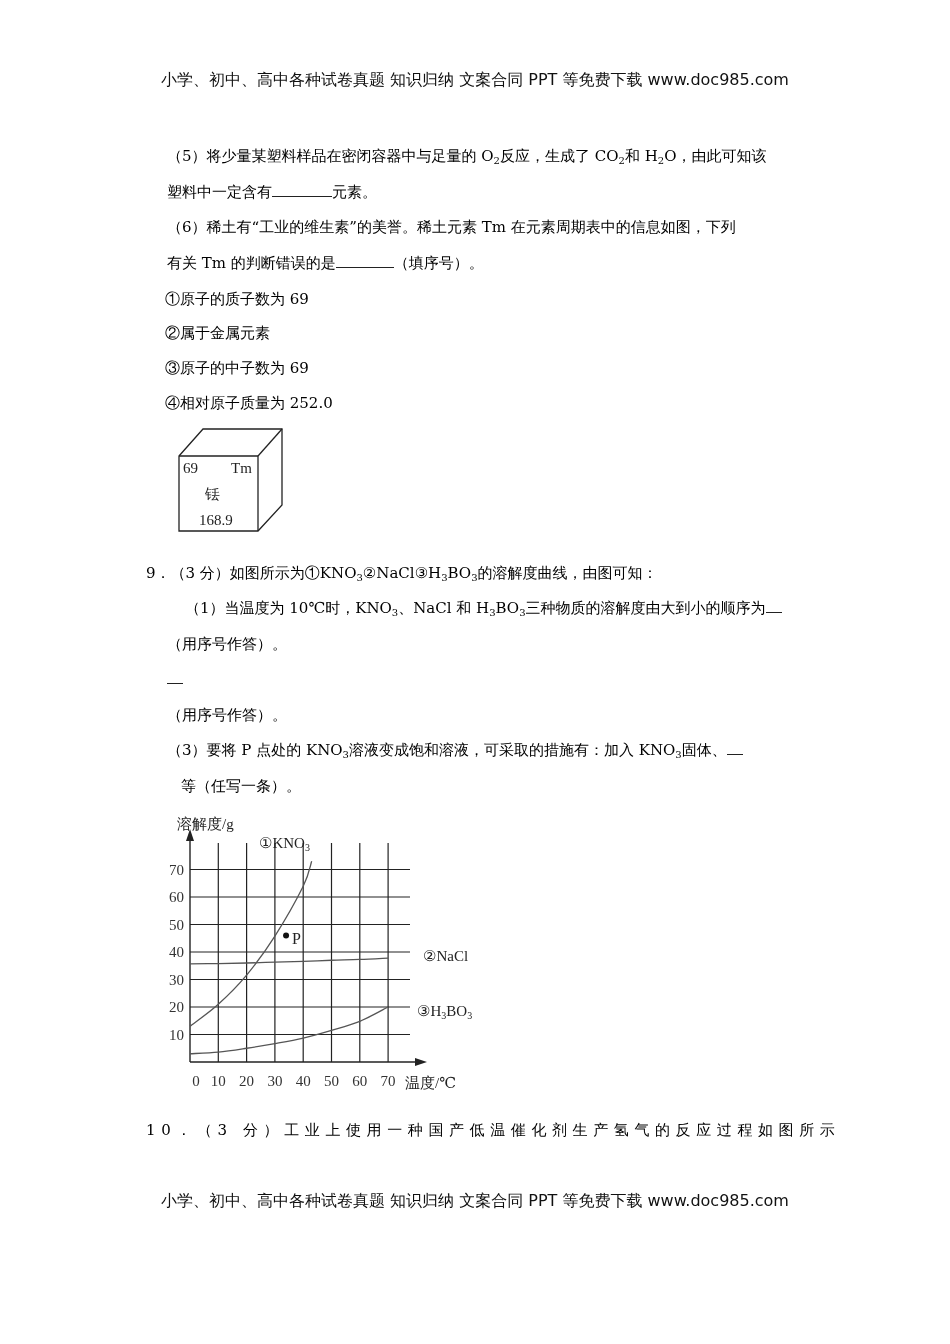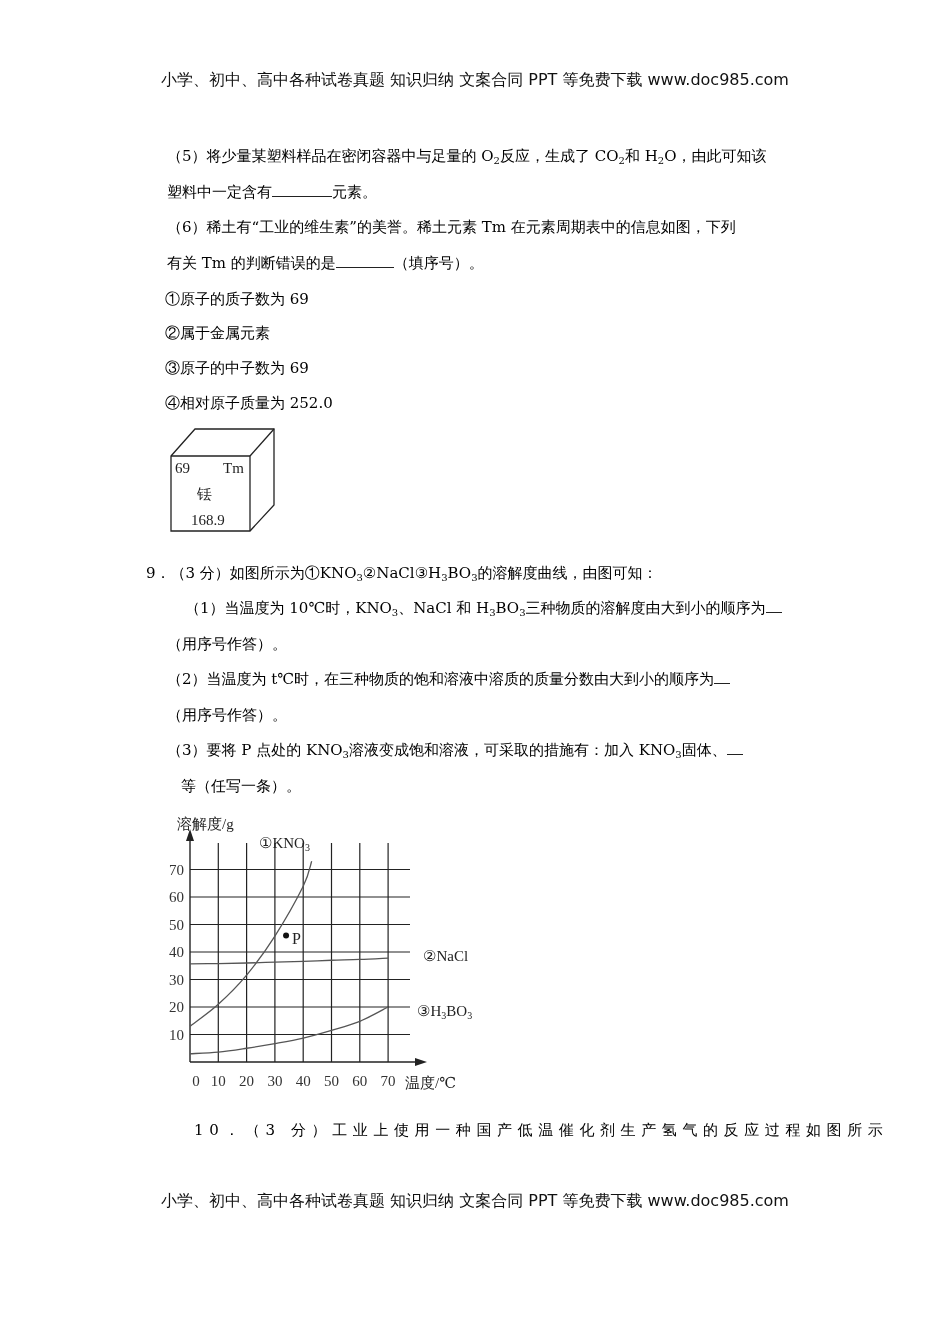--- a/index.html
+++ b/index.html
@@ -6,21 +6,21 @@
   body { width: 950px; height: 1344px; position: relative; overflow: hidden;
          font-family: "DejaVu Serif", "Liberation Serif", serif; color: #222; }
   .hdr, .ftr { position: absolute; left: 0; width: 950px; text-align: center;
          font-family: "DejaVu Sans", "Liberation Sans", sans-serif; font-size: 16px; color: #111; }
   .hdr { top: 70px; }
   .ftr { top: 1191px; }
   .line { position: absolute; font-size: 15px; line-height: 20px; white-space: nowrap; color: #000000; }
   .blank { display: inline-block; border-bottom: 1px solid #222; height: 14px; vertical-align: baseline; }
   sub { font-size: 10px; vertical-align: -3px; line-height: 0; }
   .spaced { letter-spacing: 5.6px; }
-  .tm-box { position: absolute; left: 170px; top: 428px; width: 105px; height: 125px; }
+  .tm-box { position: absolute; left: 178px; top: 428px; width: 105px; height: 125px; }
   .chart { position: absolute; left: 165px; top: 805px; width: 330px; height: 290px; }
   .chart text { font-family: "Liberation Serif", "DejaVu Serif", serif; }
 </style>
 </head>
 <body>
 
 <div class="hdr">小学、初中、高中各种试卷真题 知识归纳 文案合同 PPT 等免费下载  www.doc985.com</div>
 
 <div class="line" style="left:167px;top:146px;">
   <span>（5）将少量某塑料样品在密闭容器中与足量的 O</span><sub>2</sub><span>反应，生成了 CO</span><sub>2</sub><span>和 H</span><sub>2</sub><span>O，由此可知该</span>
@@ -53,21 +53,21 @@
 </div>
 
 <div class="line" style="left:146px;top:563px;">
   <span>9．（3 分）如图所示为①KNO</span><sub>3</sub><span>②NaCl③H</span><sub>3</sub><span>BO</span><sub>3</sub><span>的溶解度曲线，由图可知：</span>
 </div>
 <div class="line" style="left:167px;top:598px;margin-left:18px;">
   <span>（1）当温度为 10℃时，KNO</span><sub>3</sub><span>、NaCl 和 H</span><sub>3</sub><span>BO</span><sub>3</sub><span>三种物质的溶解度由大到小的顺序为</span><span class="blank" style="width:16px;"></span>
 </div>
 <div class="line" style="left:167px;top:634px;">（用序号作答）。</div>
 <div class="line" style="left:167px;top:669px;">
-  <span>（2）当温度为 t℃时，在三种物质的饱和溶液中溶质的质量分数由大到小的顺序为</span><span class="blank" style="width:16px;"></span>
+  <span class="blank" style="width:16px;"></span>
 </div>
 <div class="line" style="left:167px;top:705px;">（用序号作答）。</div>
 <div class="line" style="left:167px;top:740px;">
   <span>（3）要将 P 点处的 KNO</span><sub>3</sub><span>溶液变成饱和溶液，可采取的措施有：加入 KNO</span><sub>3</sub><span>固体、</span><span class="blank" style="width:16px;"></span>
 </div>
 <div class="line" style="left:167px;top:776px;margin-left:14px;">等（任写一条）。</div>
 
 <div class="chart">
   <svg id="chart-svg" width="330" height="290" viewBox="0 0 330 290">
     <g id="grid">
@@ -117,15 +117,15 @@
         <text x="94" y="43" font-size="15" fill="#222"><tspan>①KNO</tspan><tspan font-size="10" dy="3">3</tspan></text>
         <text x="258" y="156" font-size="15" fill="#222"><tspan>②NaCl</tspan></text>
         <text x="252" y="211" font-size="15" fill="#222"><tspan>③H</tspan><tspan font-size="10" dy="3">3</tspan><tspan dy="-3">BO</tspan><tspan font-size="10" dy="3">3</tspan></text>
         <text x="127.05" y="138.5" font-size="16" fill="#222">P</text>
       </g>
     <text x="12" y="24" font-size="15" fill="#222" font-family="DejaVu Sans, sans-serif">溶解度/g</text>
     <text x="240" y="283" font-size="15" fill="#222" font-family="DejaVu Sans, sans-serif">温度/℃</text>
   </svg>
 </div>
 
-<div class="line spaced" style="left:146px;top:1120px;margin-left:48px;">10．（3 分）工业上使用一种国产低温催化剂生产氢气的反应过程如图所示</div>
+<div class="line spaced" style="left:146px;top:1120px;">10．（3 分）工业上使用一种国产低温催化剂生产氢气的反应过程如图所示</div>
 
 <div class="ftr">小学、初中、高中各种试卷真题 知识归纳 文案合同 PPT 等免费下载  www.doc985.com</div>
 
 </body></html>

